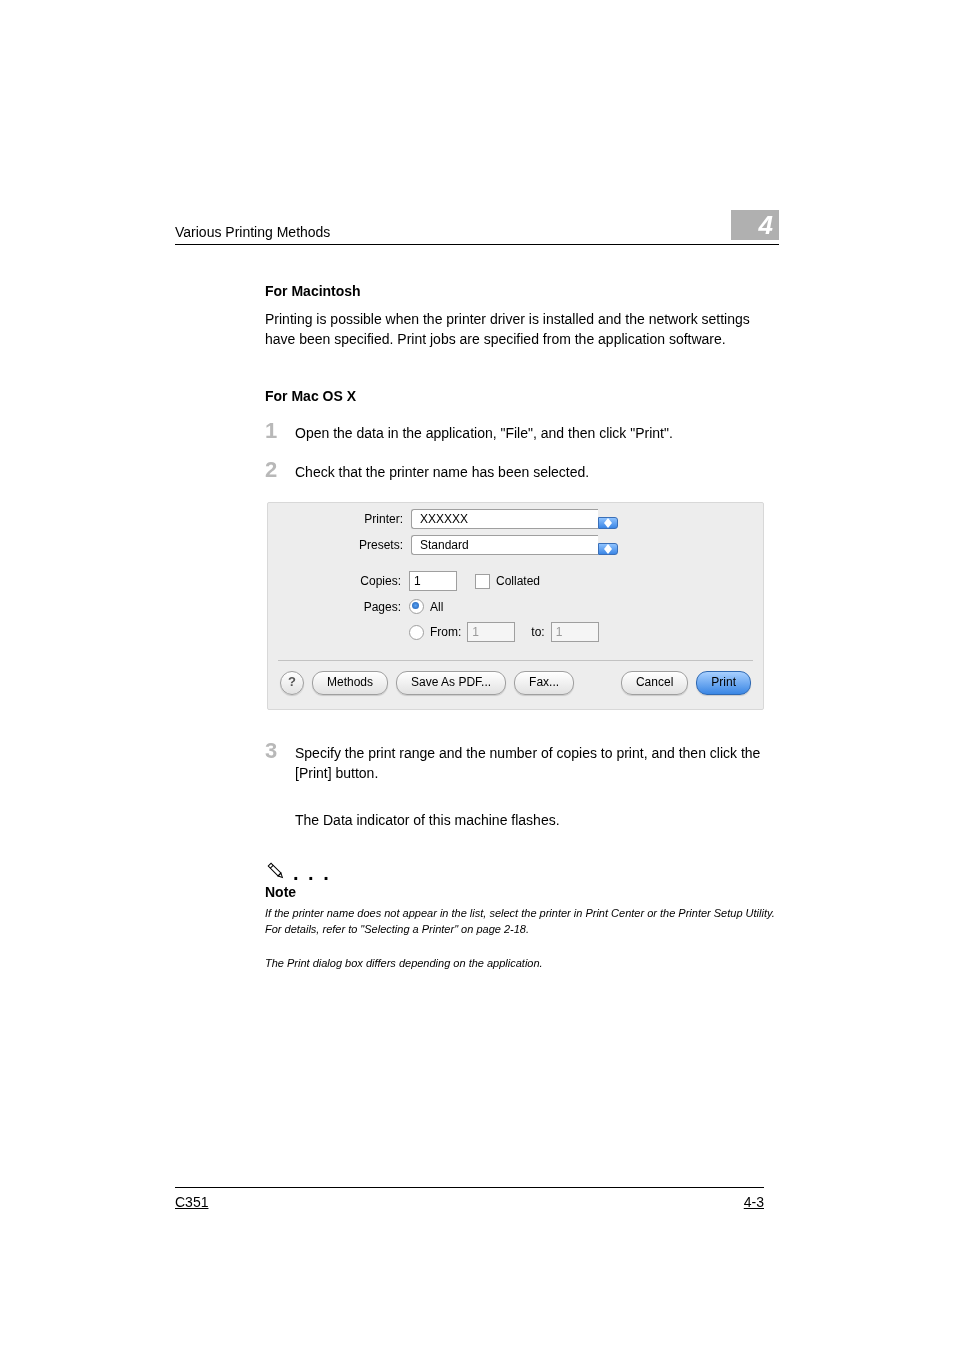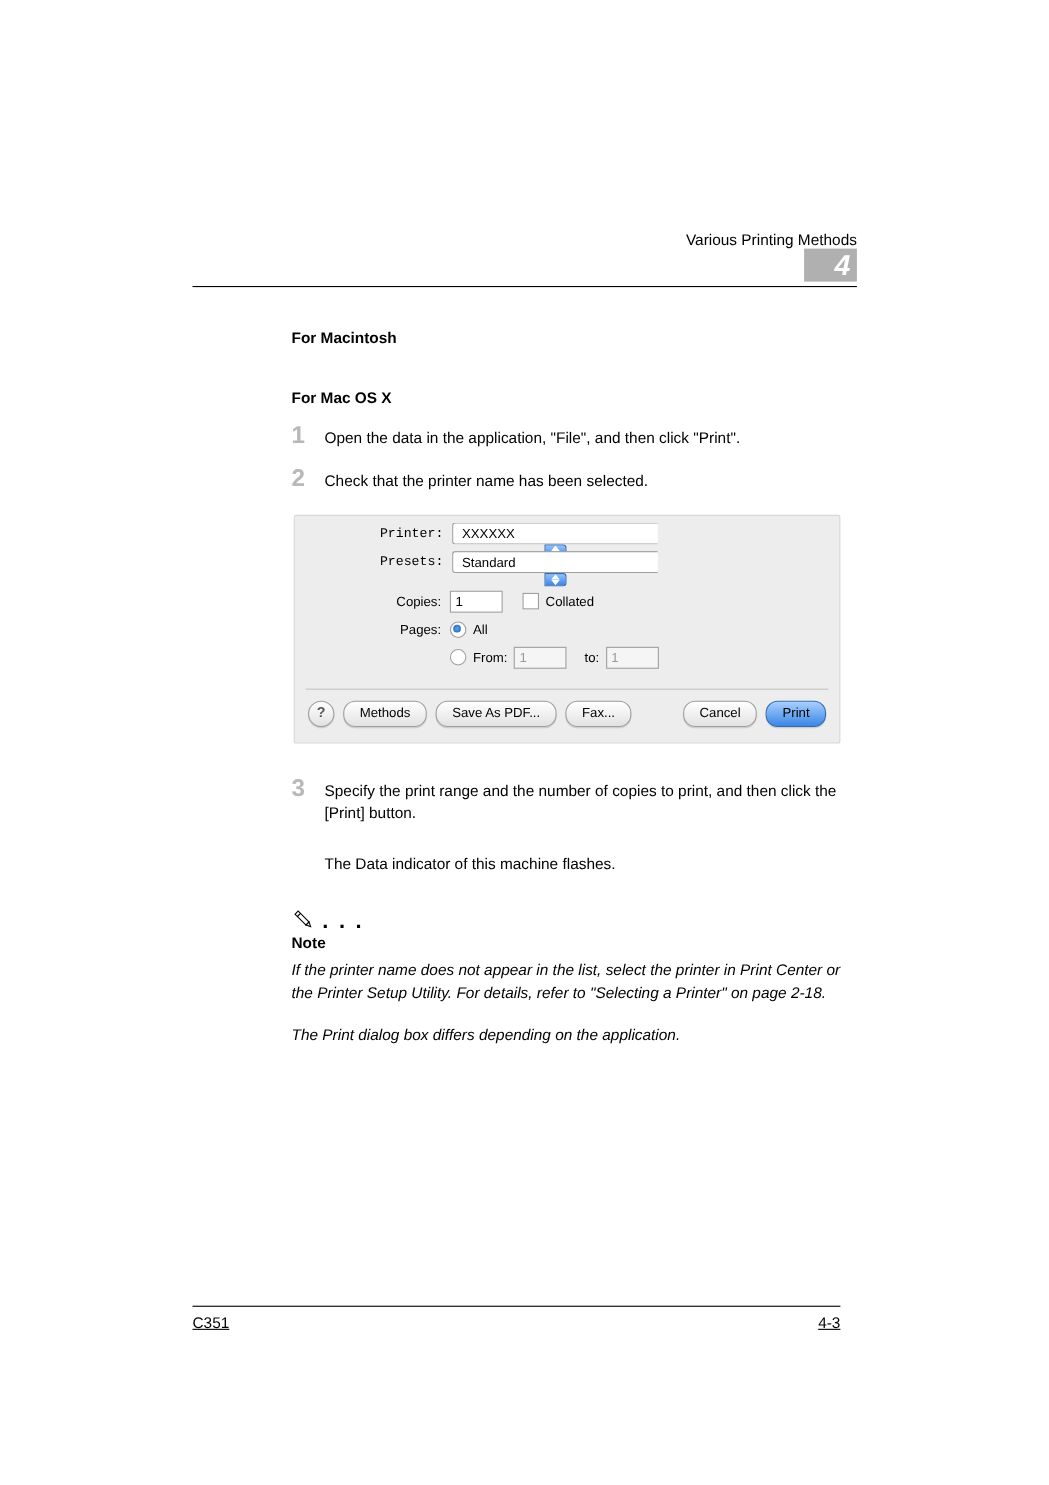--- a/index.html
+++ b/index.html
@@ -16,21 +16,20 @@
     position: relative;
     box-sizing: border-box;
     padding: 210px 175px 0 175px;
   }
   .header-line {
     border-bottom: 1px solid #000;
     display: flex;
     align-items: flex-end;
     justify-content: space-between;
     padding-bottom: 4px;
-    flex-direction: column;
   }
   .header-title {
     font-size: 14px;
     color: #000;
   }
   .chapter-box {
     background: #b0b0b0;
     color: #fff;
     font-weight: bold;
     font-size: 26px;
@@ -97,27 +96,25 @@
   .dlg-row {
     display: flex;
     align-items: center;
     padding: 6px 10px 0 10px;
   }
   .dlg-label {
     width: 125px;
     text-align: right;
     padding-right: 8px;
     font-size: 12px;
-    font-family: Liberation Mono, monospace;
   }
   .aqua-select {
     display: flex;
-    align-items: center;
+    align-items: flex-end;
     height: 20px;
-    flex-direction: column;
   }
   .aqua-select-body {
     background: #fff;
     border: 1px solid #9f9f9f;
     border-right: none;
     border-radius: 3px 0 0 3px;
     padding: 0 8px;
     line-height: 18px;
     min-width: 150px;
     font-size: 12px;
@@ -225,21 +222,21 @@
     gap: 6px;
     margin-bottom: 2px;
   }
   .note-heading {
     font-weight: bold;
     font-size: 14px;
     margin-top: 2px;
   }
   .note-text {
     font-style: italic;
-    font-size: 14px;
+    font-size: 11px;
     line-height: 1.45;
     margin-top: 6px;
   }
 
   
   .page-footer {
     position: absolute;
     left: 175px; right: 190px;
     bottom: 140px;
     border-top: 1px solid #000;
@@ -262,20 +259,21 @@
 <body>
 
 <div class="page">
 
   <div class="header-line">
     <span class="header-title">Various Printing Methods</span>
     <span class="chapter-box">4</span>
   </div>
 
   <div class="section-heading">For Macintosh</div>
+  <div class="body-text">Printing is possible when the printer driver is installed and the network settings have been specified. Print jobs are specified from the application software.</div>
 
   <div class="section-heading">For Mac OS X</div>
 
   <div class="step-row">
     <div class="step-num">1</div>
     <div class="step-text">Open the data in the application, "File", and then click "Print".</div>
   </div>
 
   <div class="step-row">
     <div class="step-num">2</div>

